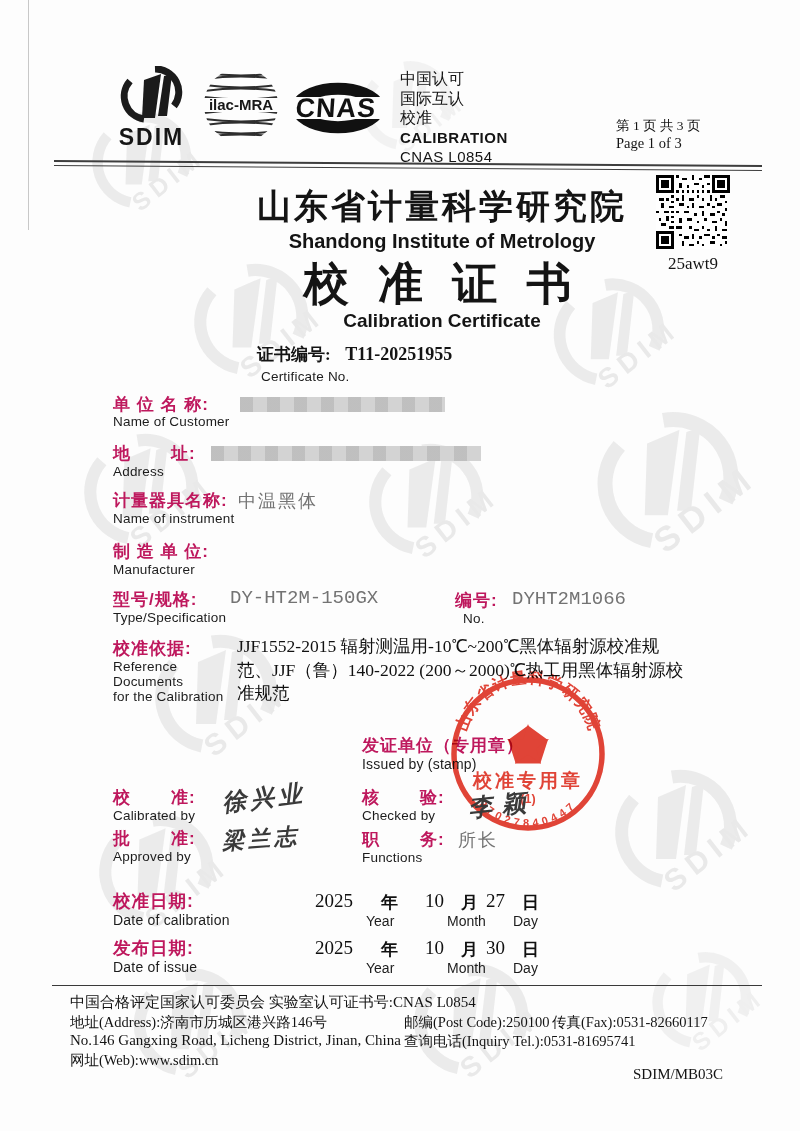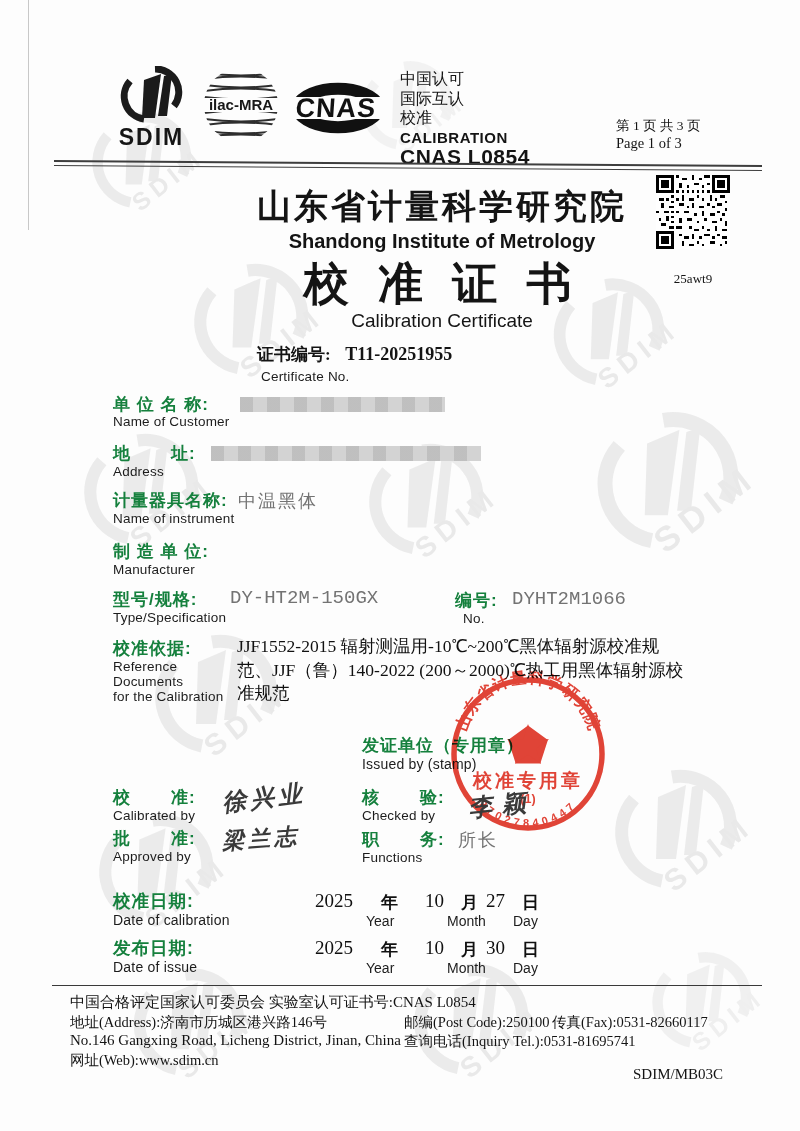--- a/index.html
+++ b/index.html
@@ -1,19 +1,19 @@
 <!DOCTYPE html>
 <html><head>
 <meta charset="utf-8">
 <style>
   html,body{margin:0;padding:0;background:#ffffff;}
   .page{position:relative;width:800px;height:1131px;background:#fdfdfd;overflow:hidden;
         font-family:"Liberation Sans",sans-serif;color:#141414;}
   .abs{position:absolute;}
-  .cn-label{font-weight:bold;font-size:17px;color:#15803d;white-space:pre;letter-spacing:1px;}
+  .cn-label{font-weight:bold;font-size:17px;color:#be185d;white-space:pre;letter-spacing:1px;}
   .en-label{font-size:13.5px;color:#1c1c1c;letter-spacing:.2px;}
   .v-serif{font-family:Liberation Mono, monospace;font-size:18px;color:#737373;}
   .serif{font-family:"Liberation Serif",serif;}
   .center{transform:translateX(-50%);text-align:center;white-space:nowrap;}
   .redact{height:15px;background-image:
      repeating-linear-gradient(90deg, rgba(0,0,0,.07) 0 13px, rgba(255,255,255,.10) 13px 27px),
      linear-gradient(#cecece,#cecece);}
   .sig{font-family:"Liberation Serif",serif;font-style:italic;font-weight:600;color:#3a3a3a;
        letter-spacing:4px;white-space:nowrap;}
   .rule2{height:3px;border-top:2.2px solid #3e3e3e;border-bottom:1.6px solid #3e3e3e;
@@ -134,21 +134,21 @@
       <rect x="0" y="18" width="98" height="22" fill="#fdfdfd"></rect>
       <text x="49" y="38" text-anchor="middle" font-size="27" font-weight="bold" fill="#111" font-family="Liberation Sans, sans-serif" letter-spacing="1" transform="skewX(-4)">CNAS</text>
     </svg>
   </div>
 
   <div class="abs" style="left:400px;top:69px;line-height:19.5px;">
     <div class="serif" style="font-size:16px;">中国认可</div>
     <div class="serif" style="font-size:16px;">国际互认</div>
     <div class="serif" style="font-size:16px;">校准</div>
     <div style="font-size:15px;font-weight:bold;letter-spacing:.5px;">CALIBRATION</div>
-    <div style="font-size:21px;font-weight:bold;letter-spacing:.5px;">CNAS L0854</div>
+    <div style="font-size:15px;font-weight:normal;letter-spacing:.5px;">CNAS L0854</div>
   </div>
 
   <div class="abs" style="left:616px;top:117px;width:120px;">
     <div class="serif" style="font-size:13.5px;">第 1 页 共 3 页</div>
     <div class="serif" style="font-size:14.5px;">Page 1 of  3</div>
   </div>
 
   <div class="abs rule2" style="left:54px;top:160px;width:708px;"></div>
 
   <div class="abs" style="left:653px;top:175px;width:80px;text-align:center;">
@@ -163,27 +163,27 @@
           <rect x="23" y="1" width="5" height="5"></rect>
           <rect x="1" y="23" width="5" height="5"></rect>
       </g>
       <g fill="#000">
         <rect x="2" y="2" width="3" height="3"></rect>
           <rect x="24" y="2" width="3" height="3"></rect>
           <rect x="2" y="24" width="3" height="3"></rect>
       </g>
       <path fill="#000" d="M8 0h1v1h-1zM10 1h2v1h-2zM14 0h1v2h-1zM17 1h1v1h-1zM19 0h2v1h-2zM9 3h1v2h-1zM12 4h1v1h-1zM15 3h2v1h-2zM18 4h1v1h-1zM20 3h1v1h-1zM8 6h1v1h-1zM10 6h1v1h-1zM12 6h1v1h-1zM14 6h1v1h-1zM16 6h1v1h-1zM18 6h1v1h-1zM20 6h1v1h-1zM6 8h1v1h-1zM6 10h1v1h-1zM6 12h1v1h-1zM6 14h1v1h-1zM6 16h1v1h-1zM6 18h1v1h-1zM6 20h1v1h-1zM1 9h2v1h-2zM4 9h1v1h-1zM2 11h1v2h-1zM5 12h1v1h-1zM0 14h1v1h-1zM3 14h2v1h-2zM1 17h1v1h-1zM4 16h1v2h-1zM2 19h2v1h-2zM5 20h1v1h-1zM8 9h1v1h-1zM10 8h1v2h-1zM13 9h2v1h-2zM16 8h1v1h-1zM18 9h1v1h-1zM21 8h1v2h-1zM23 9h1v1h-1zM25 8h2v1h-2zM27 10h1v1h-1zM9 11h2v1h-2zM12 12h1v1h-1zM14 11h1v2h-1zM17 12h2v1h-2zM20 11h1v1h-1zM22 12h1v1h-1zM24 11h2v1h-2zM27 13h1v1h-1zM8 14h1v1h-1zM11 14h2v1h-2zM15 15h1v1h-1zM18 14h1v2h-1zM21 15h2v1h-2zM24 14h1v1h-1zM26 15h1v1h-1zM9 17h1v2h-1zM12 17h2v1h-2zM16 18h1v1h-1zM19 17h1v1h-1zM22 18h2v1h-2zM25 17h1v1h-1zM27 18h1v2h-1zM8 20h2v1h-2zM13 20h1v1h-1zM15 21h2v1h-2zM18 20h1v1h-1zM20 21h1v1h-1zM23 20h1v2h-1zM26 21h2v1h-2zM9 23h1v1h-1zM11 24h2v1h-2zM14 23h1v2h-1zM17 24h1v1h-1zM19 23h2v1h-2zM22 24h1v1h-1zM24 23h1v1h-1zM26 24h2v1h-2zM10 26h1v2h-1zM13 27h2v1h-2zM16 26h1v1h-1zM18 27h1v1h-1zM21 26h2v1h-2zM25 27h1v1h-1zM27 26h1v1h-1z"></path>
     </svg>
-    <div class="serif" style="font-size:13px;margin-top:18px;">25awt9</div>
+    <div class="serif" style="font-size:17px;margin-top:1px;">25awt9</div>
   </div>
 
   <div class="abs center serif" style="left:442px;top:184px;font-size:34px;font-weight:bold;letter-spacing:3px;">山东省计量科学研究院</div>
   <div class="abs center" style="left:442px;top:230px;font-size:20px;font-weight:bold;">Shandong   Institute   of   Metrology</div>
   <div class="abs center serif" style="left:442px;top:254px;font-size:45px;font-weight:900;letter-spacing:9px;">校 准 证 书</div>
-  <div class="abs center" style="left:442px;top:310px;font-size:19px;font-weight:normal;">Calibration   Certificate</div>
+  <div class="abs center" style="left:442px;top:310px;font-size:19px;font-weight:bold;">Calibration   Certificate</div>
 
   <div class="abs" style="left:257px;top:343px;white-space:nowrap;font-weight:bold;">
     <span class="serif" style="font-size:17px;">证书编号:</span>
     <span class="serif" style="font-size:18px;padding-left:10px;">T11-20251955</span>
   </div>
   <div class="abs en-label" style="left:261px;top:369px;">Certificate No.</div>
 
   <div class="abs cn-label" style="left:113px;top:393px;">单 位 名 称:</div>
   <div class="abs en-label" style="left:113px;top:414px;">Name of Customer</div>
   <div class="abs redact" style="left:240px;top:397px;width:205px;"></div>

